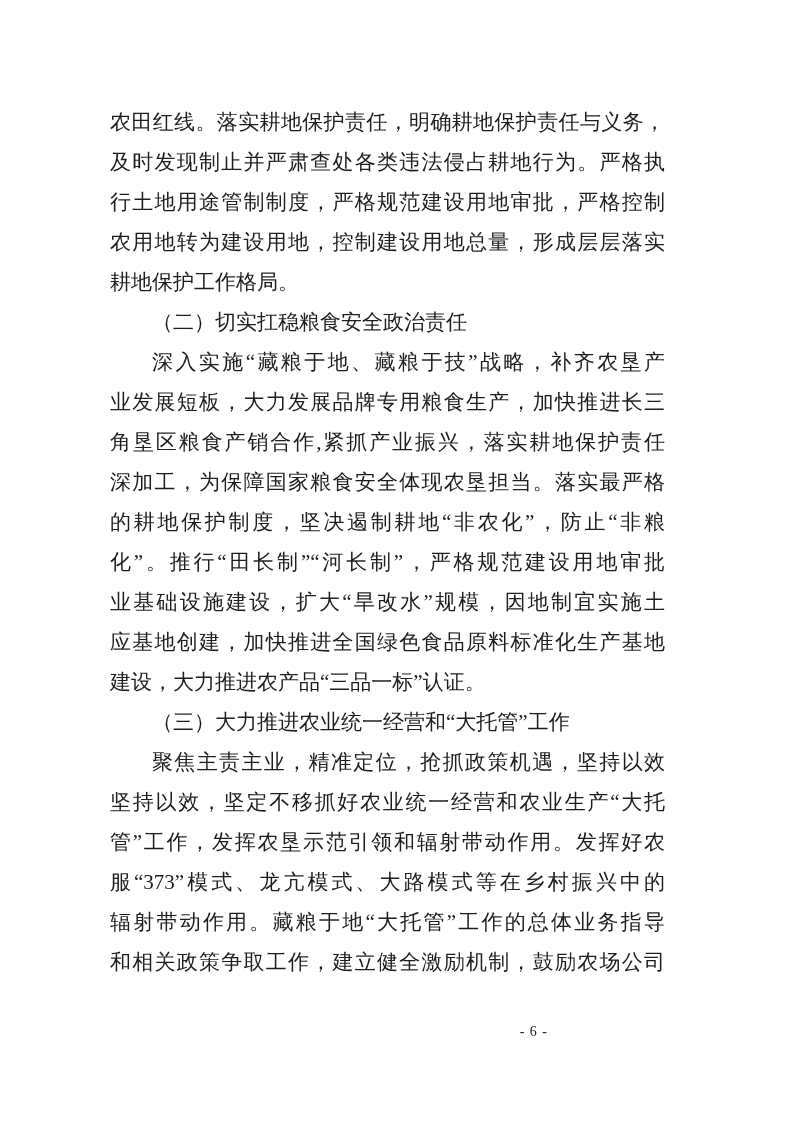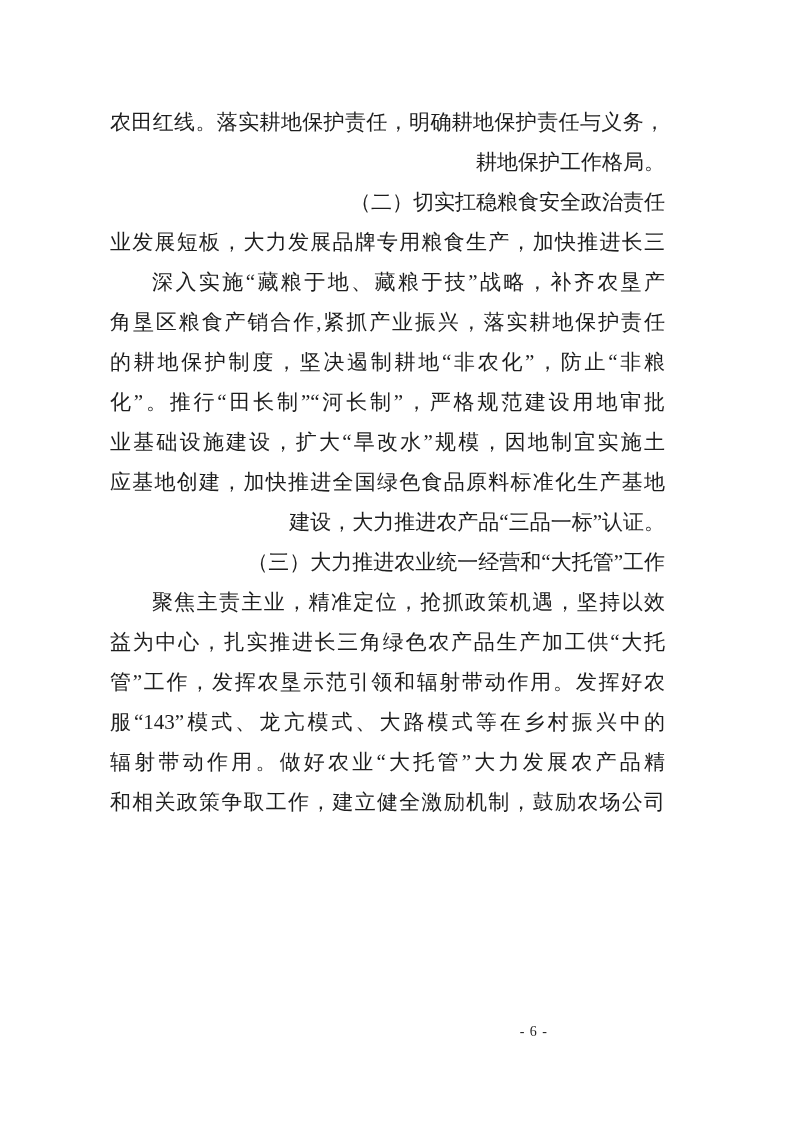--- a/index.html
+++ b/index.html
@@ -20,21 +20,21 @@
     position: absolute;
     left: 110px;
     top: 102px;
     width: 555px;
   }
   .line {
     height: 40px;
     line-height: 40px;
     font-size: 21px;
     white-space: nowrap;
-    text-align: right;
+    text-align: left;
     color: #1d1d1d;
   }
   .line.fill {
     white-space: normal;
     text-align: justify;
     text-align-last: justify;
     text-justify: inter-character;
     overflow: hidden;
   }
   .line.indent {
@@ -53,32 +53,36 @@
     color: #222222;
     font-family: "Liberation Serif", "DejaVu Serif", serif;
   }
 </style>
 </head>
 <body>
 
 <div class="page">
   <div class="text-block">
       <div class="line fill">农田红线。落实耕地保护责任，明确耕地保护责任与义务，</div>
+      <div class="line fill">及时发现制止并严肃查处各类违法侵占耕地行为。严格执</div>
+      <div class="line fill">行土地用途管制制度，严格规范建设用地审批，严格控制</div>
+      <div class="line fill">农用地转为建设用地，控制建设用地总量，形成层层落实</div>
       <div class="line">耕地保护工作格局。</div>
       <div class="line indent">（二）切实扛稳粮食安全政治责任</div>
+      <div class="line fill indent">深入实施“藏粮于地、藏粮于技”战略，补齐农垦产</div>
       <div class="line fill">业发展短板，大力发展品牌专用粮食生产，加快推进长三</div>
-      <div class="line fill indent">深入实施“藏粮于地、藏粮于技”战略，补齐农垦产</div>
       <div class="line fill">角垦区粮食产销合作,紧抓产业振兴，落实耕地保护责任</div>
+      <div class="line fill">深加工，为保障国家粮食安全体现农垦担当。落实最严格</div>
       <div class="line fill">的耕地保护制度，坚决遏制耕地“非农化”，防止“非粮</div>
       <div class="line fill">化”。推行“田长制”“河长制”，严格规范建设用地审批</div>
       <div class="line fill">业基础设施建设，扩大“旱改水”规模，因地制宜实施土</div>
       <div class="line fill">应基地创建，加快推进全国绿色食品原料标准化生产基地</div>
       <div class="line">建设，大力推进农产品“三品一标”认证。</div>
       <div class="line indent">（三）大力推进农业统一经营和“大托管”工作</div>
       <div class="line fill indent">聚焦主责主业，精准定位，抢抓政策机遇，坚持以效</div>
-      <div class="line fill">益为中心，扎实推进长三角绿色农产品生产加工供“大托</div>
+      <div class="line fill">坚持以效，坚定不移抓好农业统一经营和农业生产“大托</div>
       <div class="line fill">管”工作，发挥农垦示范引领和辐射带动作用。发挥好农</div>
-      <div class="line fill">服“143”模式、龙亢模式、大路模式等在乡村振兴中的</div>
-      <div class="line fill">辐射带动作用。做好农业“大托管”大力发展农产品精</div>
+      <div class="line fill">服“373”模式、龙亢模式、大路模式等在乡村振兴中的</div>
+      <div class="line fill">辐射带动作用。藏粮于地“大托管”工作的总体业务指导</div>
       <div class="line fill">和相关政策争取工作，建立健全激励机制，鼓励农场公司</div>
     </div>
   <div class="page-number">- 6 -</div>
 </div>
 
 </body></html>

